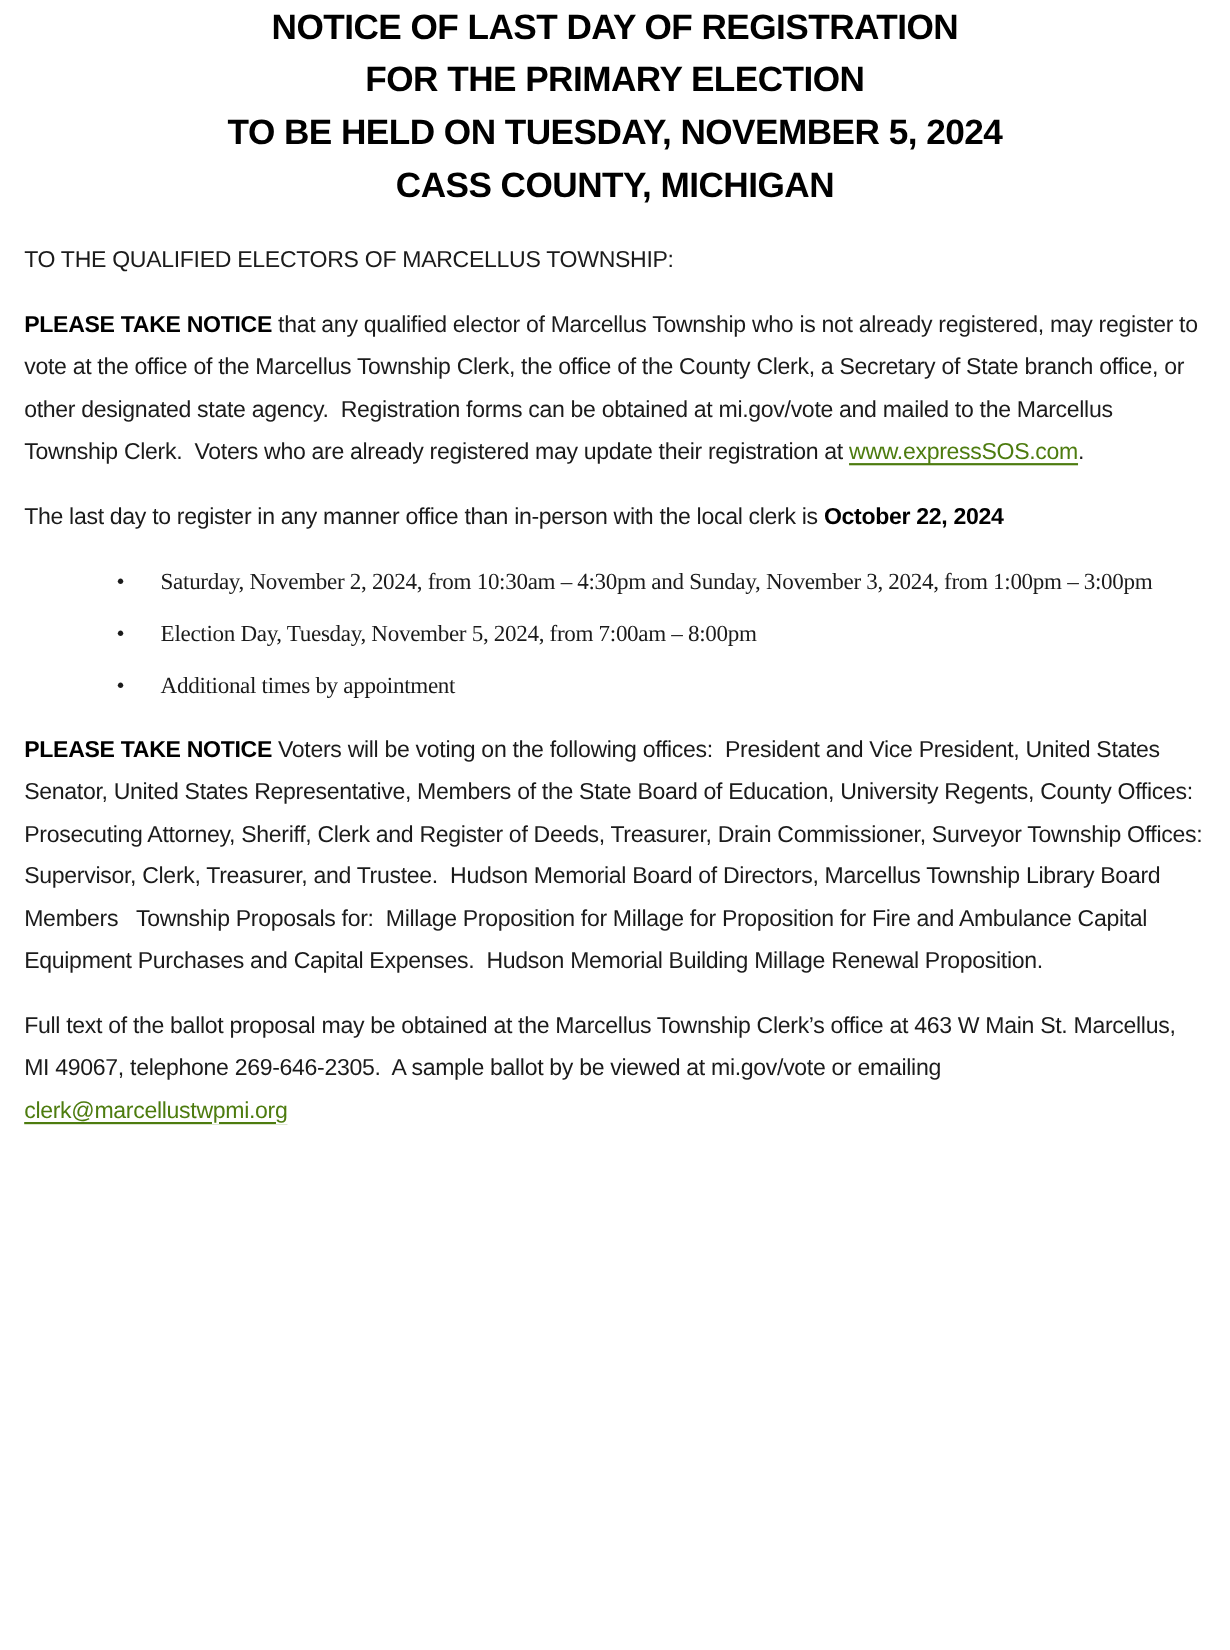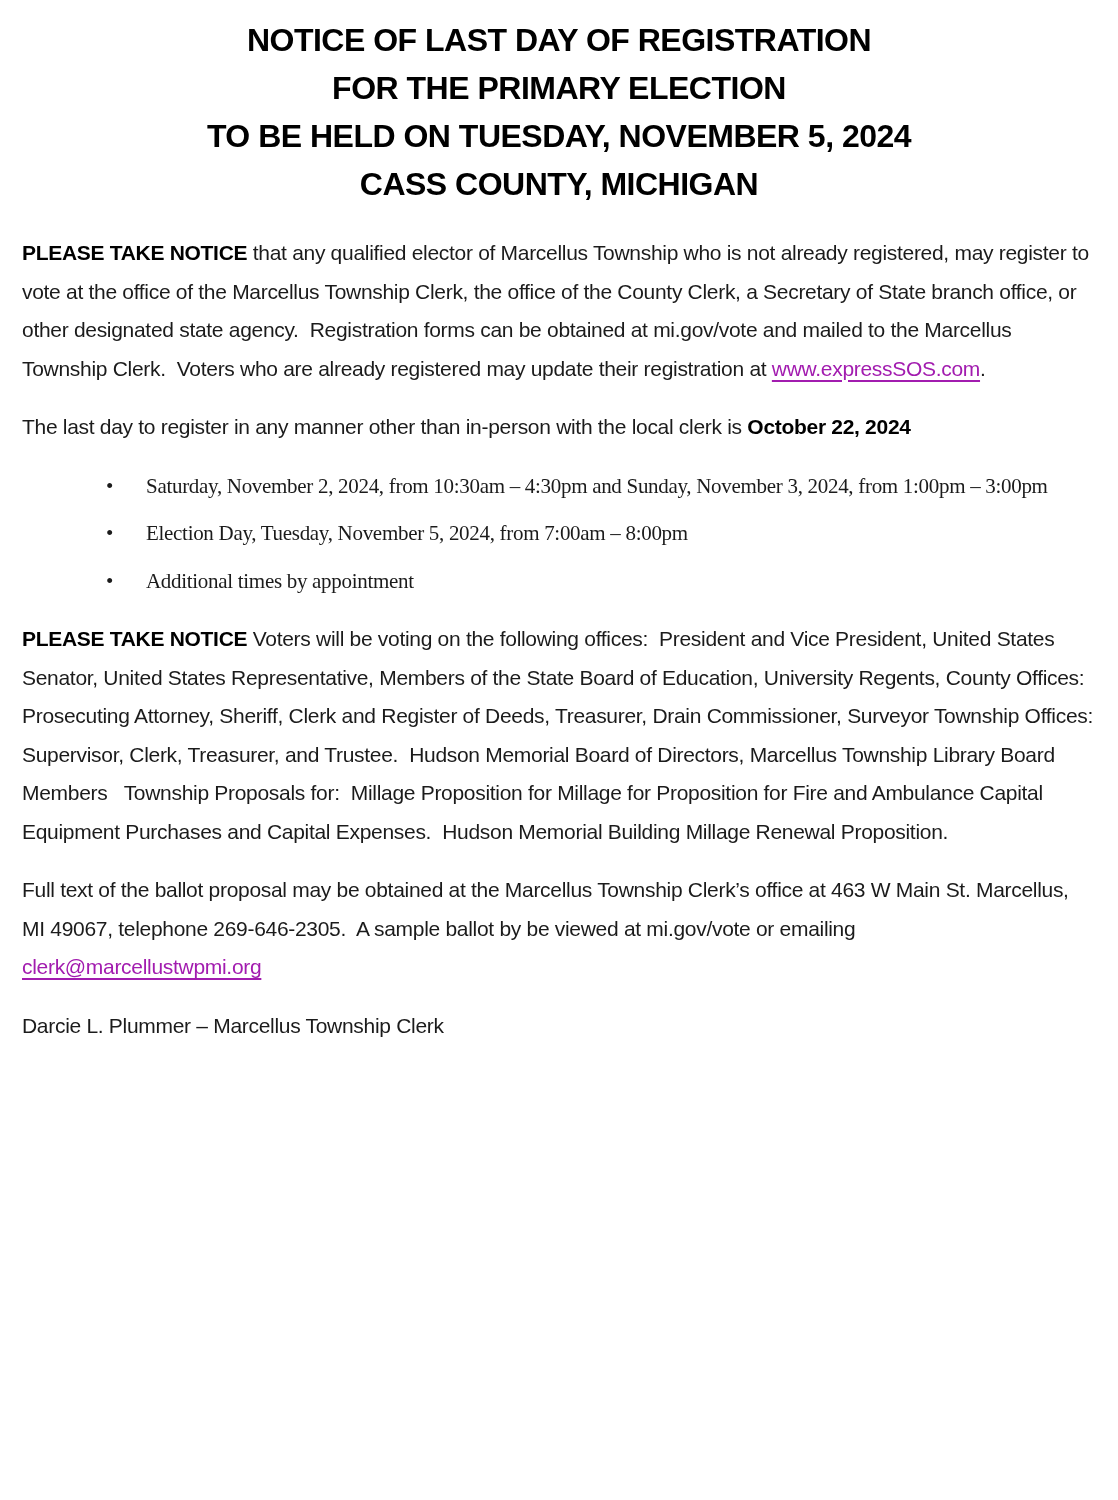--- a/index.html
+++ b/index.html
@@ -6,21 +6,21 @@
     margin: 0;
     padding: 0;
     background: #ffffff;
   }
   .page {
     position: relative;
     width: 1118px;
     height: 1500px;
     box-sizing: border-box;
     margin: 0 auto;
-    padding: 16px 22px 0 22px;
+    padding: 0 22px 0 22px;
     background: #ffffff;
     overflow: hidden;
     font-family: "Liberation Sans", sans-serif;
     color: #1b1b1b;
     font-size: 21px;
     line-height: 38.5px;
     letter-spacing: -0.3px;
   }
   .title-block {
     text-align: center;
@@ -50,41 +50,41 @@
     font-family: Liberation Serif, serif;
   }
   .body-block ul.bullets li::before {
     content: "\2022";
     position: absolute;
     left: -40px;
     top: 0;
     color: #1b1b1b;
   }
   a.doc-link {
-    color: #a21caf;
+    color: #4d7c0f;
     text-decoration: underline;
     text-underline-offset: 4px;
     cursor: pointer;
   }
 </style>
 </head>
 <body>
 
 <main class="page">
   <header class="title-block">
     <div>NOTICE OF LAST DAY OF REGISTRATION</div>
     <div>FOR THE PRIMARY ELECTION</div>
     <div>TO BE HELD ON TUESDAY, NOVEMBER 5, 2024</div>
     <div>CASS COUNTY, MICHIGAN</div>
   </header>
   <section class="body-block">
+      <p><span>TO THE QUALIFIED ELECTORS OF MARCELLUS TOWNSHIP:</span></p>
       <p><strong>PLEASE TAKE NOTICE</strong><span> that any qualified elector of Marcellus Township who is not already registered, may register to vote at the office of the Marcellus Township Clerk, the office of the County Clerk, a Secretary of State branch office, or other designated state agency.  Registration forms can be obtained at mi.gov/vote and mailed to the Marcellus Township Clerk.  Voters who are already registered may update their registration at </span><a class="doc-link" href="#">www.expressSOS.com</a><span>.</span></p>
-      <p><span>The last day to register in any manner other than in-person with the local clerk is </span><strong>October 22, 2024</strong></p>
+      <p><span>The last day to register in any manner office than in-person with the local clerk is </span><strong>October 22, 2024</strong></p>
       <ul class="bullets">
         <li><span>Saturday, November 2, 2024, from 10:30am – 4:30pm and Sunday, November 3, 2024, from 1:00pm – 3:00pm</span></li>
         <li><span>Election Day, Tuesday, November 5, 2024, from 7:00am – 8:00pm</span></li>
         <li><span>Additional times by appointment</span></li>
       </ul>
       <p><strong>PLEASE TAKE NOTICE</strong><span> Voters will be voting on the following offices:  President and Vice President, United States Senator, United States Representative, Members of the State Board of Education, University Regents, County Offices: Prosecuting Attorney, Sheriff, Clerk and Register of Deeds, Treasurer, Drain Commissioner, Surveyor Township Offices:  Supervisor, Clerk, Treasurer, and Trustee.  Hudson Memorial Board of Directors, Marcellus Township Library Board Members   Township Proposals for:  Millage Proposition for Millage for Proposition for Fire and Ambulance Capital Equipment Purchases and Capital Expenses.  Hudson Memorial Building Millage Renewal Proposition.</span></p>
       <p><span>Full text of the ballot proposal may be obtained at the Marcellus Township Clerk’s office at 463 W Main St. Marcellus, MI 49067, telephone 269-646-2305.  A sample ballot by be viewed at mi.gov/vote or emailing </span><a class="doc-link" href="#">clerk@marcellustwpmi.org</a></p>
-      <p><span>Darcie L. Plummer – Marcellus Township Clerk</span></p>
     </section>
 </main>
 
 </body></html>

